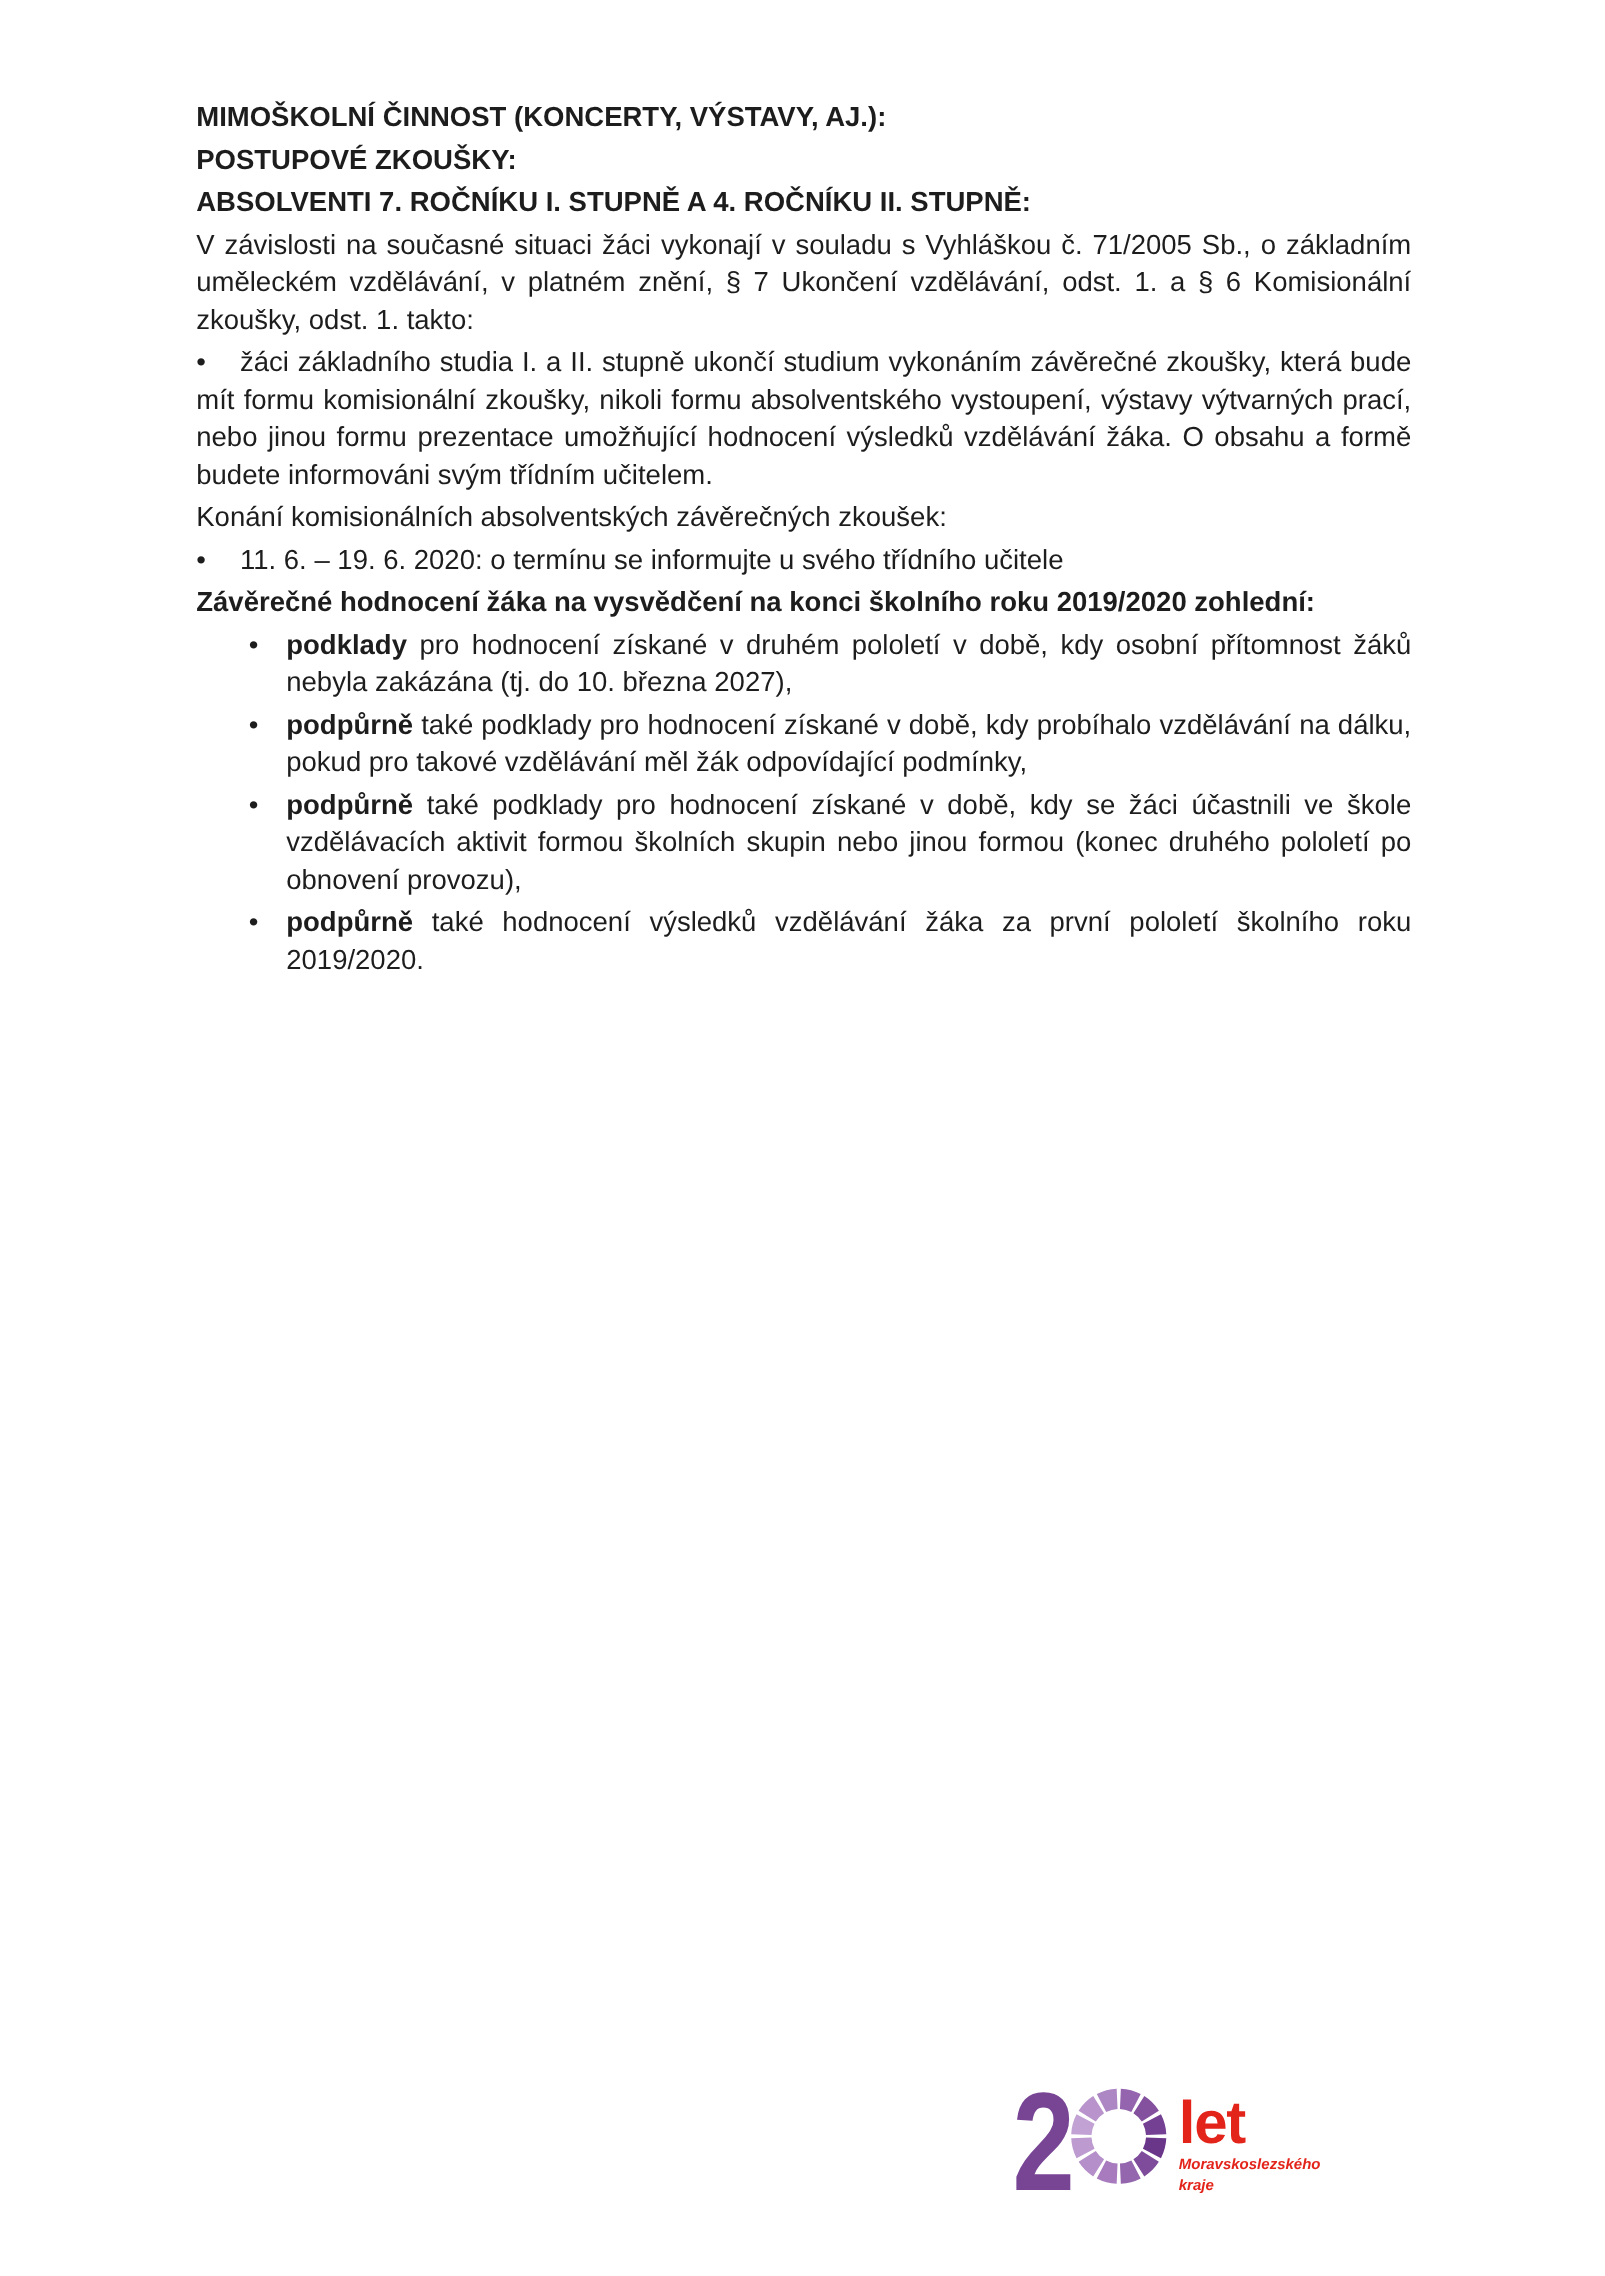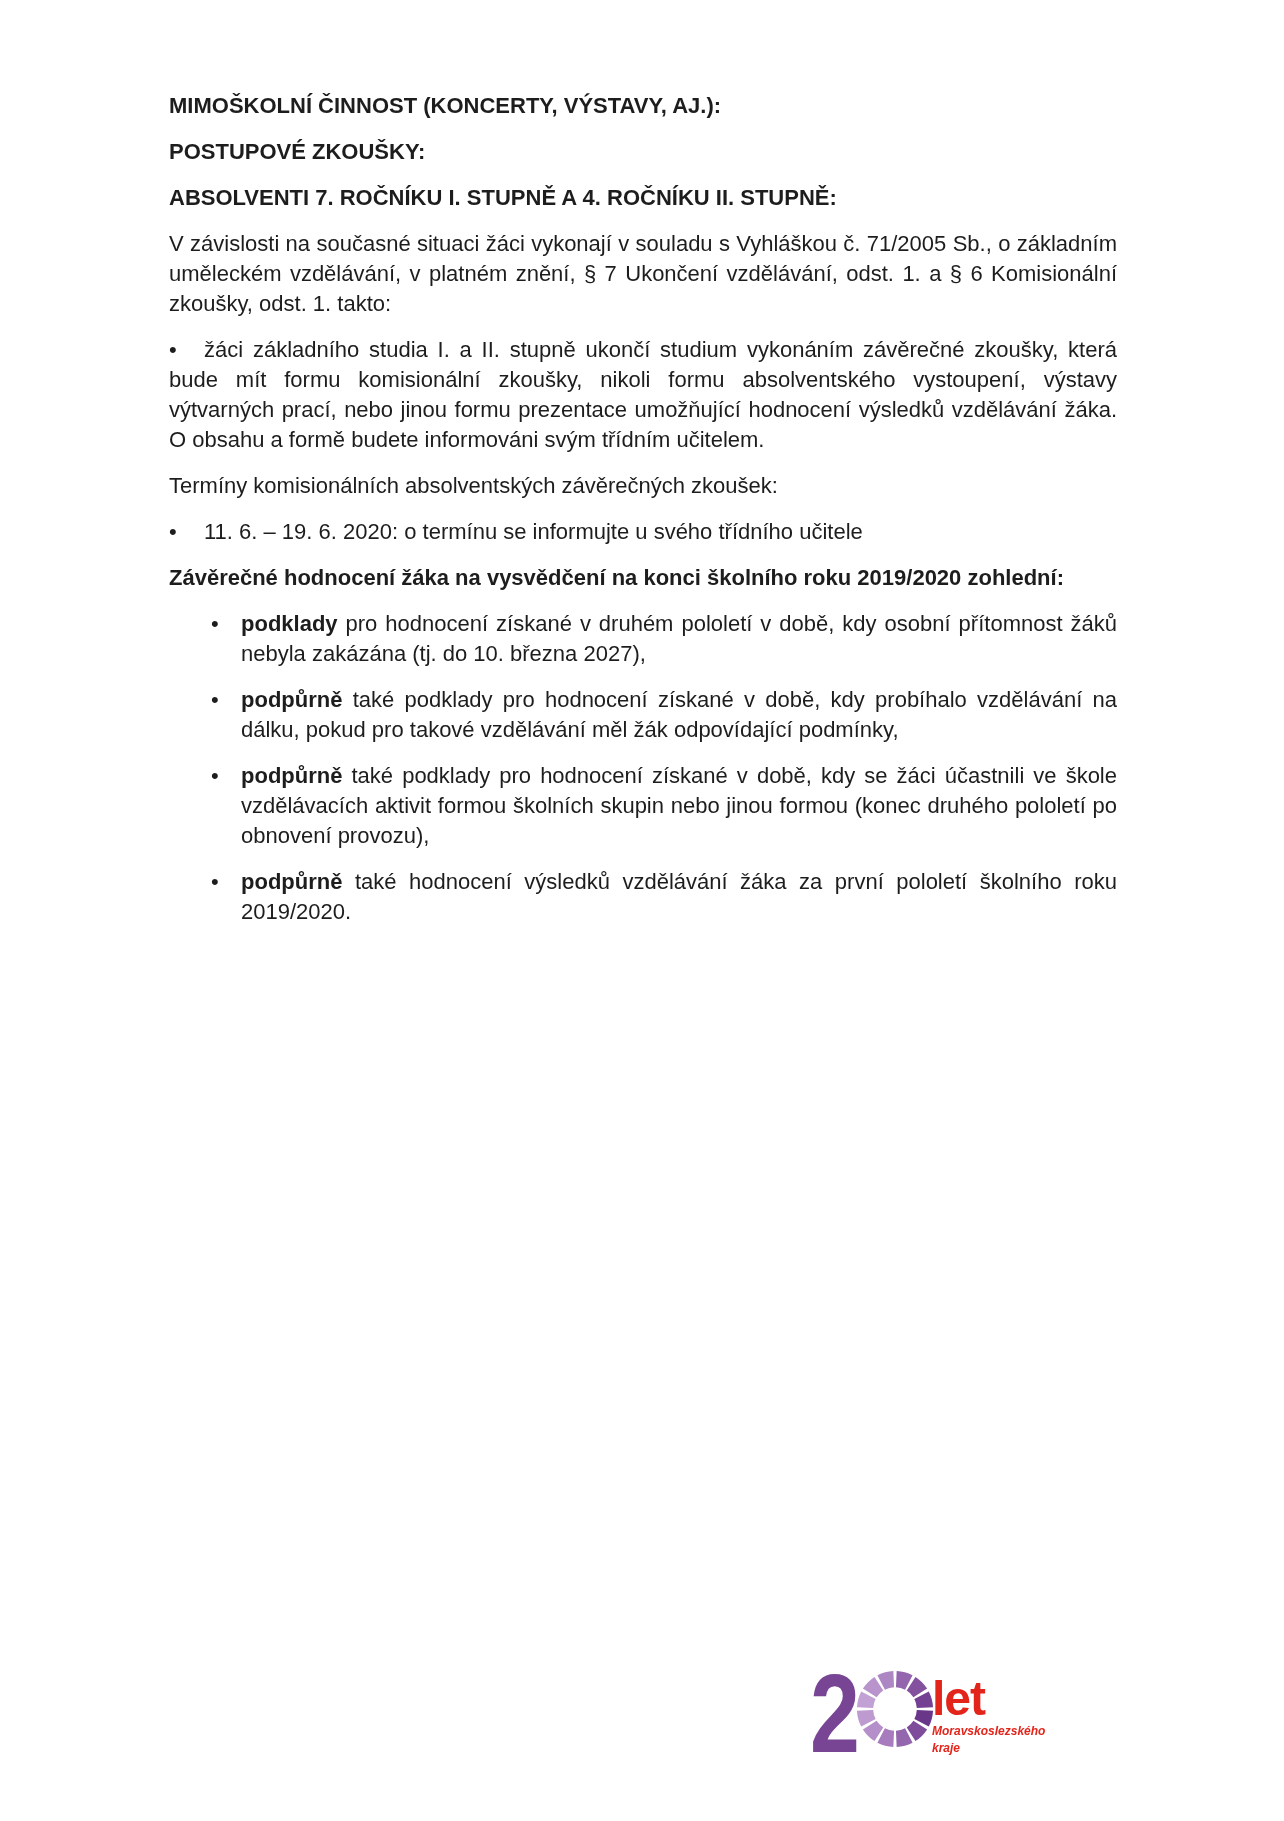--- a/index.html
+++ b/index.html
@@ -14,21 +14,21 @@
     font-size: 22px;
     line-height: 30px;
   }
   .content {
     position: absolute;
     left: 153px;
     top: 0;
     width: 980px;
     padding-top: 75px;
   }
-  .content p, .content div { margin: 16px; }
+  .content p, .content div { margin: 4px; }
   .h {
     font-weight: bold;
     white-space: nowrap;
     text-align: left;
   }
   .just { text-align: justify; }
   .mt-p1 { margin-top: 34px; }
   .mt-h2 { margin-top: 70px; }
   .mt-p2 { margin-top: 34px; }
   .mt-h3 { margin-top: 67px; }
@@ -50,21 +50,21 @@
   .m2 { position: absolute; left: 42px; top: 0; }
   
   .logo { position: absolute; left: 810px; top: 1658px; width: 300px; height: 110px; }
   .logo-2 {
     position: absolute; left: 0; top: 0;
     font-size: 112px; line-height: 112px; font-weight: bold;
     color: #784595;
     transform: scaleX(0.8); transform-origin: left top;
   }
   .logo-ring { position: absolute; left: 46px; top: 12px; }
-  .logo-textblock { position: absolute; left: 122px; top: 16px; color: #e3241b; font-weight: bold; }
+  .logo-textblock { position: absolute; left: 133px; top: 16px; color: #e3241b; font-weight: bold; }
   .logo-let { font-size: 48px; line-height: 49px; letter-spacing: -1px; }
   .logo-line { font-size: 12px; line-height: 17px; font-style: italic; }
 </style>
 </head>
 <body>
 
 <div class="page">
   <div class="content">
 
     <p class="h">MIMOŠKOLNÍ ČINNOST (KONCERTY, VÝSTAVY, AJ.):</p>
@@ -72,21 +72,21 @@
 
     <p class="h mt-h2">POSTUPOVÉ ZKOUŠKY:</p>
 
 
     <p class="h mt-h3">ABSOLVENTI 7. ROČNÍKU I. STUPNĚ A 4. ROČNÍKU II. STUPNĚ:</p>
 
     <p class="just mt-p3">V závislosti na současné situaci žáci vykonají v souladu s Vyhláškou č. 71/2005 Sb., o základním uměleckém vzdělávání, v platném znění, § 7 Ukončení vzdělávání, odst. 1. a § 6 Komisionální zkoušky, odst. 1. takto:</p>
 
     <p class="just mt-b1"><span class="m1">•</span><span>žáci základního studia I. a II. stupně ukončí studium vykonáním závěrečné zkoušky, která bude mít formu komisionální zkoušky, nikoli formu absolventského vystoupení, výstavy výtvarných prací, nebo jinou formu prezentace umožňující hodnocení výsledků vzdělávání žáka. O obsahu a formě budete informováni svým třídním učitelem.</span></p>
 
-    <p class="mt-t1">Termíny komisionálních absolventských závěrečných zkoušek:</p>
+    <p class="mt-t1">Konání komisionálních absolventských závěrečných zkoušek:</p>
 
     <p class="mt-b2"><span class="m1">•</span><span>11. 6. – 19. 6. 2020: o termínu se informujte u svého třídního učitele</span></p>
 
 
     <p class="bold mt-s1">Závěrečné hodnocení žáka na vysvědčení na konci školního roku 2019/2020 zohlední:</p>
 
     <div class="li2 mt-l1"><span class="m2">•</span><b>podklady</b>
       <span>pro hodnocení získané v druhém pololetí v době, kdy osobní přítomnost žáků nebyla zakázána (tj. do 10. března 2027),</span></div>
 
     <div class="li2 mt-l2"><span class="m2">•</span><b>podpůrně</b>

